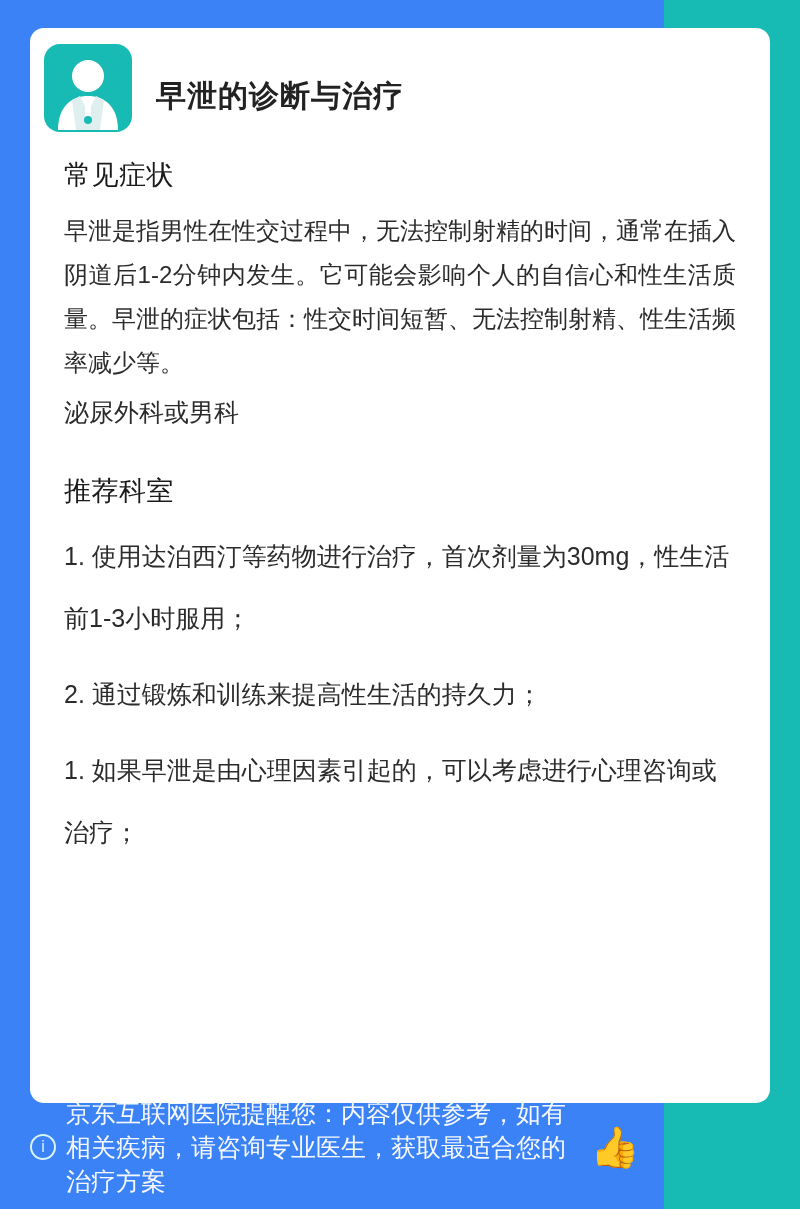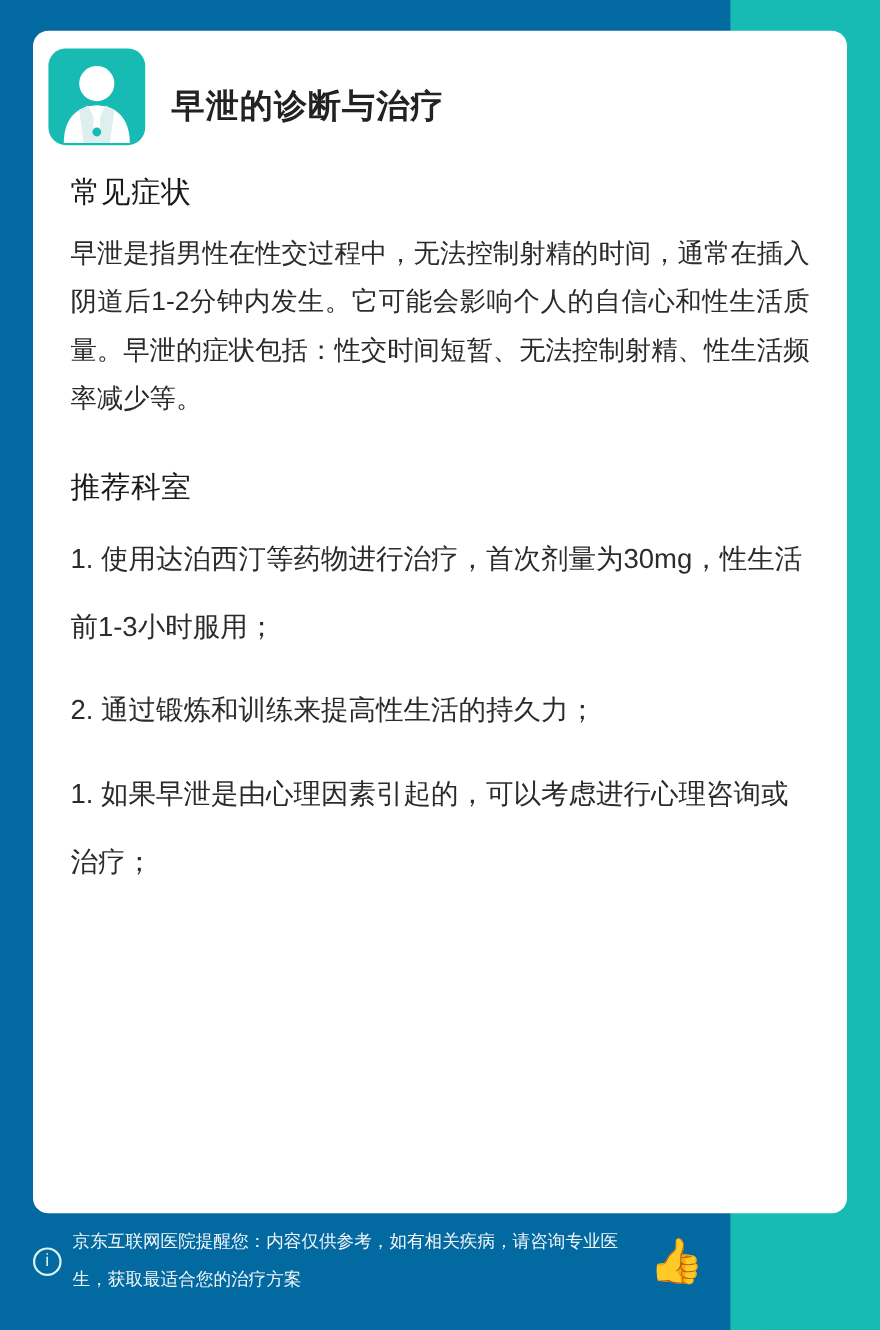--- a/index.html
+++ b/index.html
@@ -6,21 +6,21 @@
   html, body {
     width: 800px;
     height: 1209px;
     background: #18bbb4;
     font-family: "Liberation Sans", sans-serif;
   }
   .page {
     position: relative;
     width: 664px;
     height: 1209px;
-    background: #0369a1;
+    background: #3b82f6;
     padding: 28px 30px 0 30px;
   }
   .card {
     position: relative;
     background: #ffffff;
     border-radius: 14px;
     width: 740px;
     min-height: 1075px;
     padding: 40px 34px 34px 34px;
   }
@@ -87,21 +87,21 @@
     border-radius: 50%;
     border: 2px solid #d8f3f1;
     color: #d8f3f1;
     font-size: 16px;
     line-height: 22px;
     text-align: center;
     flex: 0 0 auto;
   }
   .footer-text {
     flex: 1 1 auto;
-    font-size: 16px;
+    font-size: 25px;
     line-height: 34px;
     color: #ffffff;
     opacity: 0.95;
   }
   .thumb {
     flex: 0 0 auto;
     width: 44px;
     height: 44px;
     color: #ffffff;
     font-size: 40px;
@@ -124,20 +124,21 @@
         <rect x="43" y="54" width="6" height="22" fill="#ffffff"></rect>
         <circle cx="46" cy="78" r="4" fill="#18bbb4"></circle>
       </svg>
     </div>
 
     <div class="title">早泄的诊断与治疗</div>
 
     <div class="section-heading">常见症状</div>
     <div class="body-text">早泄是指男性在性交过程中，无法控制射精的时间，通常在插入阴道后1-2分钟内发生。它可能会影响个人的自信心和性生活质量。早泄的症状包括：性交时间短暂、无法控制射精、性生活频率减少等。</div>
 
+    <div class="dept-text">泌尿外科或男科</div>
 
     <div class="section-heading">推荐科室</div>
     <div class="tips">
       <div class="tip-item">1. 使用达泊西汀等药物进行治疗，首次剂量为30mg，性生活前1-3小时服用；</div>
       <div class="tip-item">2. 通过锻炼和训练来提高性生活的持久力；</div>
       <div class="tip-item">1. 如果早泄是由心理因素引起的，可以考虑进行心理咨询或治疗；</div>
     </div>
 
   </div>
 

